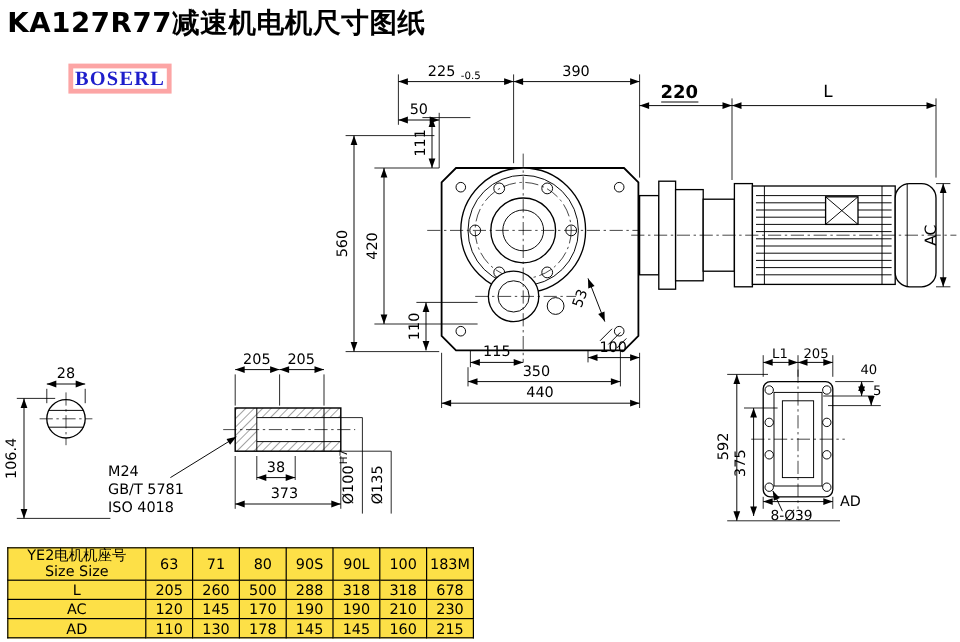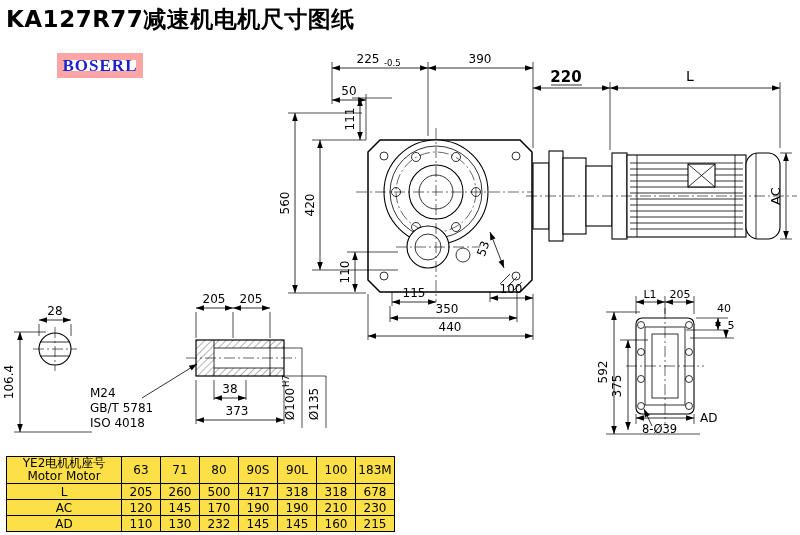--- a/index.html
+++ b/index.html
@@ -1,18 +1,18 @@
 <!DOCTYPE html>
 <html><head>
 <meta charset="utf-8">
 <style>
   body{margin:0}
   .canvas{position:relative;width:800px;height:535px;background:#fff;font-family:"DejaVu Sans","Liberation Sans",sans-serif;overflow:hidden}
   .title{position:absolute;left:6px;top:4px;font-size:23px;font-weight:bold;color:#000;letter-spacing:.5px;white-space:nowrap}
-  .logo{position:absolute;left:57px;top:53px;width:86px;height:25px;border:7px solid #fca5a5;box-sizing:border-box;display:flex;align-items:center;justify-content:center;font:bold 17px "Liberation Serif",serif;color:#1e1ecb;letter-spacing:1px;background:#fff}
+  .logo{position:absolute;left:57px;top:53px;width:86px;height:25px;border:4px solid #fca5a5;box-sizing:border-box;display:flex;align-items:center;justify-content:center;font:bold 17px "Liberation Serif",serif;color:#1e1ecb;letter-spacing:1px;background:#fff}
   svg text{font-family:"DejaVu Sans",sans-serif}
   .dt{font-size:12px;fill:#000;text-anchor:middle}
   .sm{font-size:8.5px}
   .md{font-size:11px}
   .big{font-size:15px;font-weight:bold}
   .as{text-anchor:start}
   .ol{fill:#fff;stroke:#000;stroke-width:1.5}
   .ol2{fill:#fff;stroke:#000;stroke-width:1.1}
   .tn{fill:none;stroke:#000;stroke-width:.8}
   .ext{fill:none;stroke:#000;stroke-width:.7}
@@ -203,55 +203,55 @@
       <text class="dt as" x="700" y="422">AD</text>
     </g>
   </svg>
 
   
   <table class="spec">
     <tbody>
         <tr>
       <td class="hd">
         <div>YE2电机机座号</div>
-        <div>Motor Motor</div>
+        <div>Size Size</div>
       </td>
       <td>63</td>
       <td>71</td>
       <td>80</td>
       <td>90S</td>
       <td>90L</td>
       <td>100</td>
       <td>183M</td>
     </tr>
     <tr>
       <td>L</td>
       <td>205</td>
       <td>260</td>
       <td>500</td>
-      <td>417</td>
+      <td>288</td>
       <td>318</td>
       <td>318</td>
       <td>678</td>
     </tr>
     <tr>
       <td>AC</td>
       <td>120</td>
       <td>145</td>
       <td>170</td>
       <td>190</td>
       <td>190</td>
       <td>210</td>
       <td>230</td>
     </tr>
     <tr>
       <td>AD</td>
       <td>110</td>
       <td>130</td>
-      <td>232</td>
+      <td>178</td>
       <td>145</td>
       <td>145</td>
       <td>160</td>
       <td>215</td>
     </tr>
   </tbody>
     </table>
 
 </div>
 

